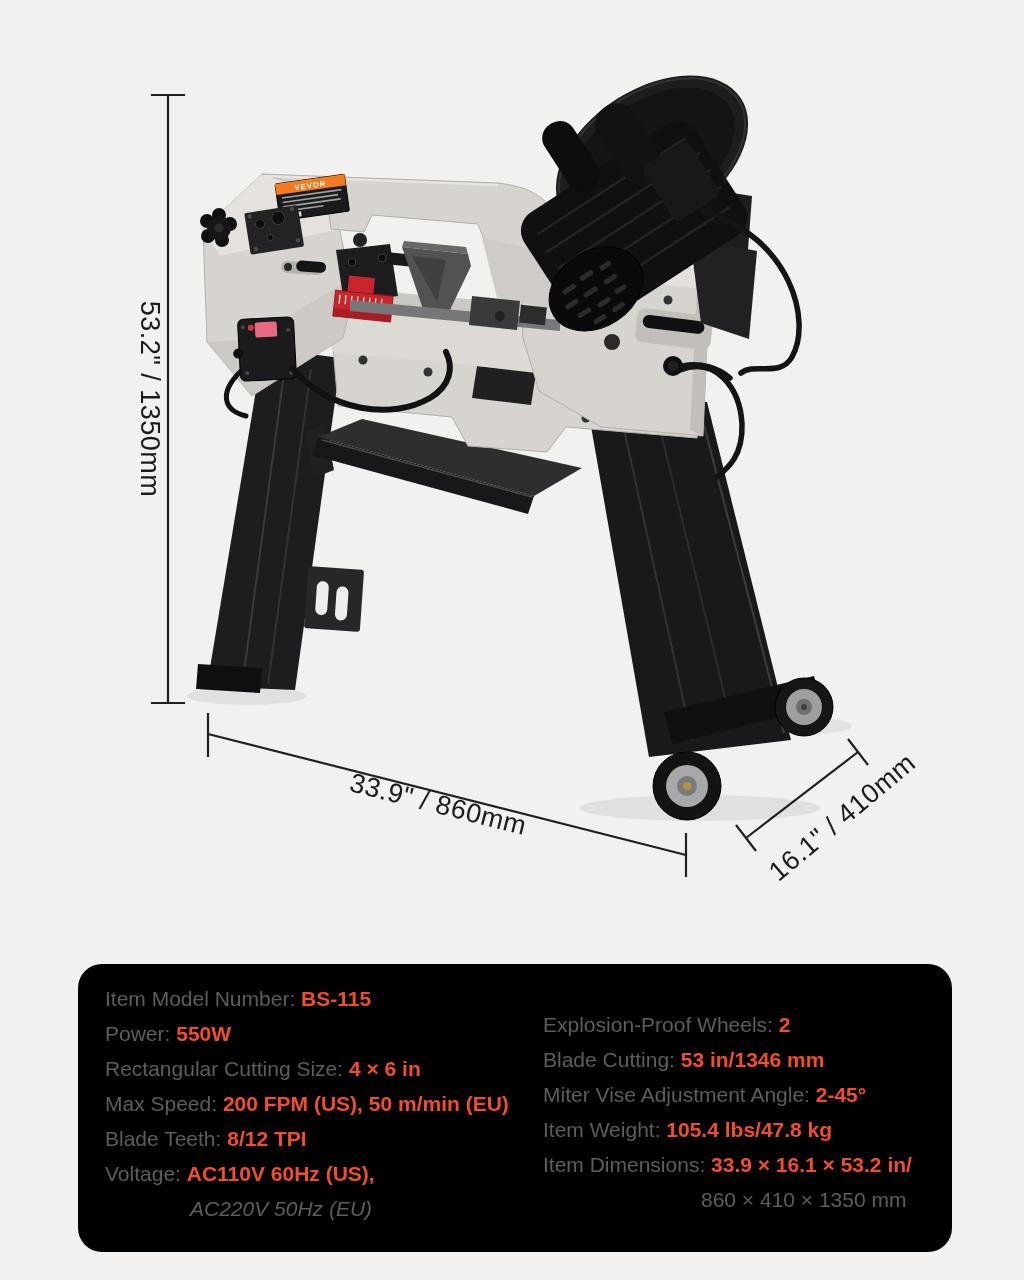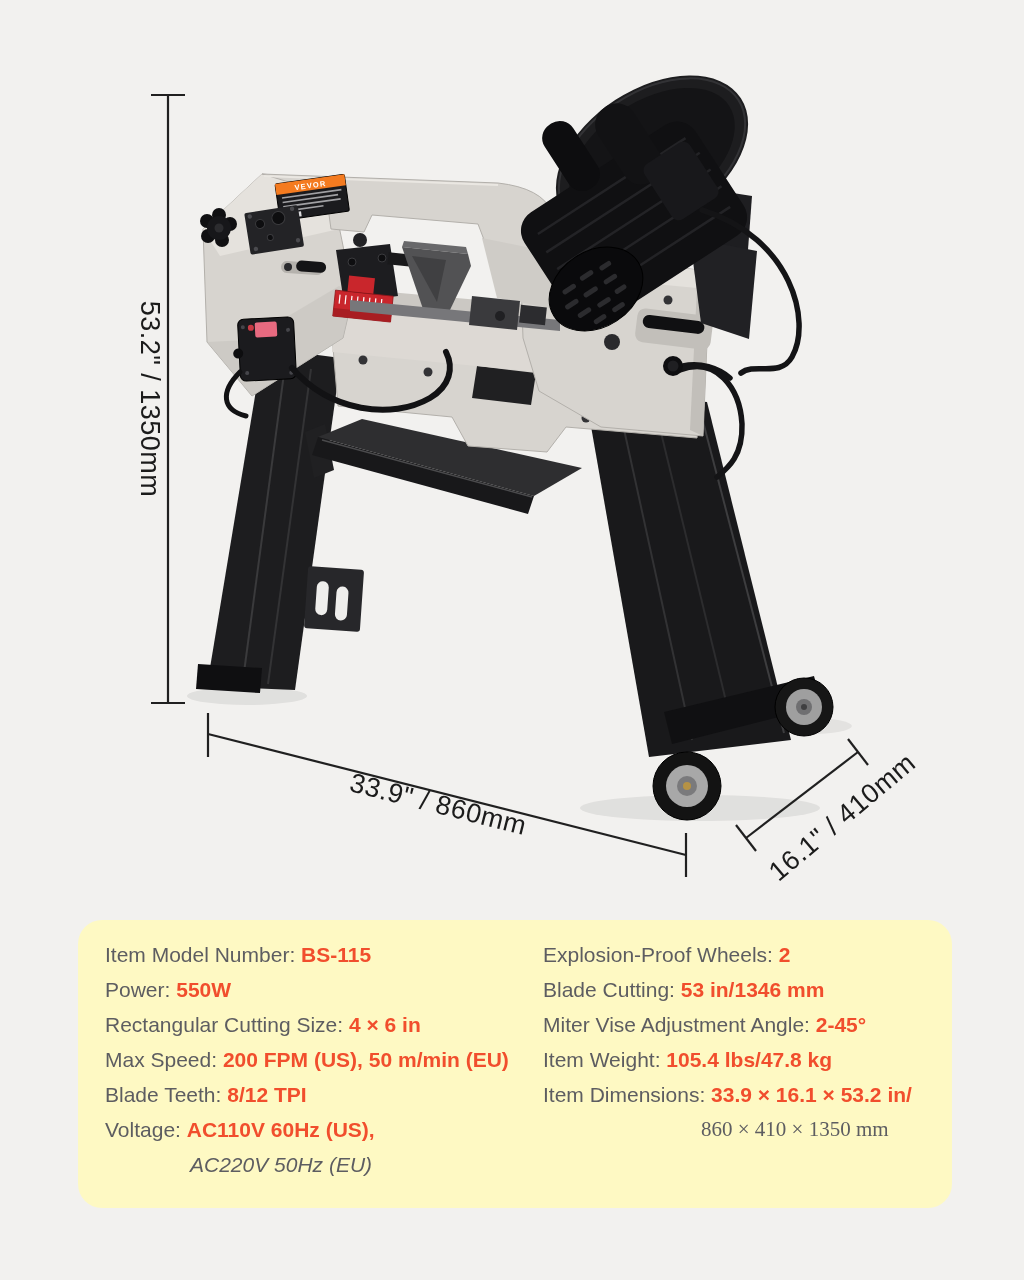--- a/index.html
+++ b/index.html
@@ -6,31 +6,31 @@
   body{
     width:1024px;height:1280px;position:relative;overflow:hidden;
     background:#f2f1ef;
     font-family:"Liberation Sans", sans-serif;
   }
   .stage{position:absolute;left:0;top:0;width:1024px;height:920px;}
   .stage svg{display:block;}
   .dim-text{font-size:27px;fill:#1b1b1b;letter-spacing:0.5px;}
   .brand-text{font-size:7.5px;font-weight:bold;fill:#ffffff;letter-spacing:1.2px;}
   .spec-card{
-    position:absolute;left:78px;top:920px;width:874px;height:288px;
-    background:#fef9c3;border-radius:24px;
+    position:absolute;left:78px;top:964px;width:874px;height:288px;
+    background:#000000;border-radius:24px;
   }
   .spec-col{position:absolute;top:17px;font-size:21px;line-height:35px;color:#5d5d61;}
   .spec-col.left{left:27px;width:430px;}
-  .spec-col.right{left:465px;width:400px;}
+  .spec-col.right{left:465px;width:400px;margin-top:26px;}
   .spec-row{white-space:nowrap;}
   .spec-row .val{color:#f14e2d;font-weight:bold;}
   .cont-line{white-space:nowrap;}
   .cont-line.left-indent{padding-left:85px;font-style:italic;}
-  .cont-line.right-indent{padding-left:158px;font-family:Liberation Serif, serif;}
+  .cont-line.right-indent{padding-left:158px;}
 </style>
 </head>
 <body>
 
 <div class="stage">
 <svg width="1024" height="920" viewBox="0 0 1024 920" xmlns="http://www.w3.org/2000/svg">
 
   <g>
     <ellipse cx="247" cy="696" rx="60" ry="9" fill="#000" opacity="0.07"></ellipse>
     <ellipse cx="700" cy="808" rx="120" ry="13" fill="#000" opacity="0.07"></ellipse>

